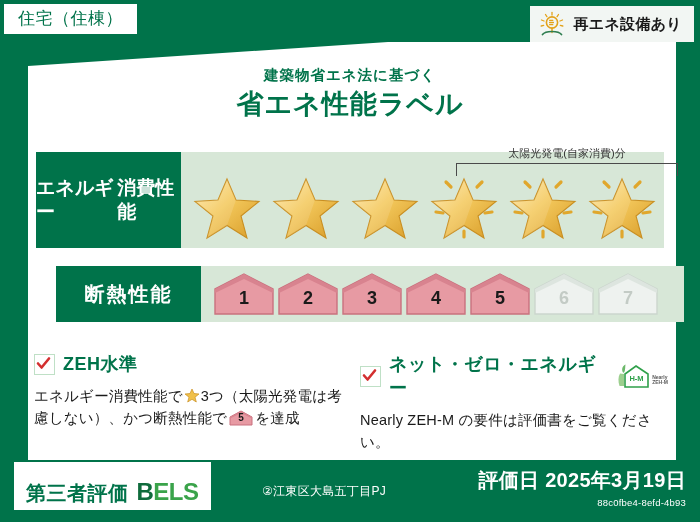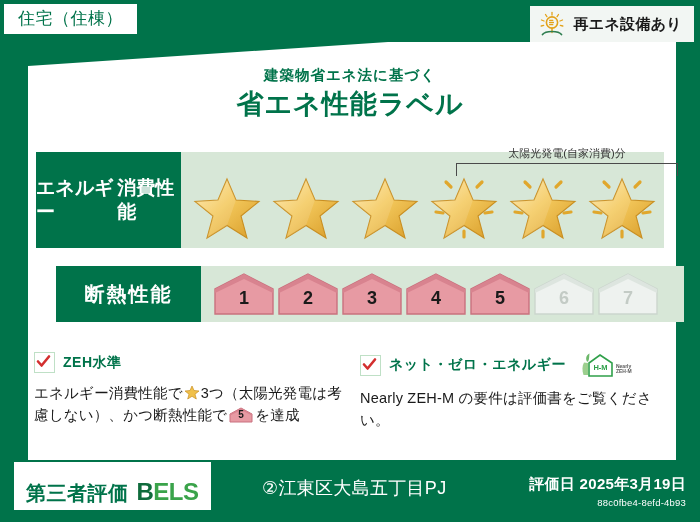--- a/index.html
+++ b/index.html
@@ -105,21 +105,21 @@
   .zeh-block{position:absolute;}
   #zeh-left{left:34px;top:352px;width:312px;}
   #zeh-right{left:360px;top:352px;width:308px;}
   .zeh-head{display:flex;align-items:center;gap:8px;}
   .chk-box{
     width:19px;height:19px;flex:0 0 19px;
     border:1.5px solid #bfe0c6;background:#ffffff;
     position:relative;
   }
   .chk-box svg{position:absolute;left:1px;top:1px;width:15px;height:15px;}
-  .zeh-title{font-size:14px;font-weight:bold;color:#00734a;letter-spacing:0.5px;}
+  .zeh-title{font-size:18px;font-weight:bold;color:#00734a;letter-spacing:0.5px;}
   .zeh-desc{
     margin-top:9px;font-size:14.5px;color:#1a1a1a;line-height:1.55;
     letter-spacing:0.2px;
   }
   .inline-star{display:inline-block;width:16px;height:15px;vertical-align:-2px;margin:0 1px;}
   .inline-house{
     display:inline-block;position:relative;width:24px;height:16px;
     vertical-align:-3px;margin:0 2px;
   }
   .inline-house svg{position:absolute;left:0;top:0;width:24px;height:16px;}
@@ -137,26 +137,26 @@
   #bels-chip{
     position:absolute;left:14px;bottom:12px;
     background:#ffffff;padding:5px 12px 6px 12px;
     display:flex;align-items:baseline;gap:8px;line-height:1;
   }
   #bels-chip .bels-jp{font-size:20px;font-weight:bold;color:#00734a;letter-spacing:0.5px;margin-top:16px;}
   #bels-chip .bels-b{font-size:24px;font-weight:bold;color:#0f6b3c;letter-spacing:-0.5px;}
   #bels-chip .bels-els{font-size:24px;font-weight:bold;color:#3aa34a;letter-spacing:-0.5px;}
   #project-name{
     position:absolute;left:262px;bottom:22px;
-    font-size:18px;color:#ffffff;letter-spacing:0.3px;
+    font-size:12px;color:#ffffff;letter-spacing:0.3px;
   }
   #eval-meta{
     position:absolute;right:14px;bottom:14px;text-align:right;color:#ffffff;
   }
-  #eval-meta .ev-date{font-size:15px;font-weight:bold;letter-spacing:0.3px;}
+  #eval-meta .ev-date{font-size:20px;font-weight:bold;letter-spacing:0.3px;}
   #eval-meta .ev-id{font-size:9.5px;margin-top:3px;letter-spacing:0.2px;}
 </style>
 </head>
 <body>
 
 <div id="label-root">
 
   <div id="white-panel"></div>
 
   <div id="type-chip">住宅（住棟）</div>

